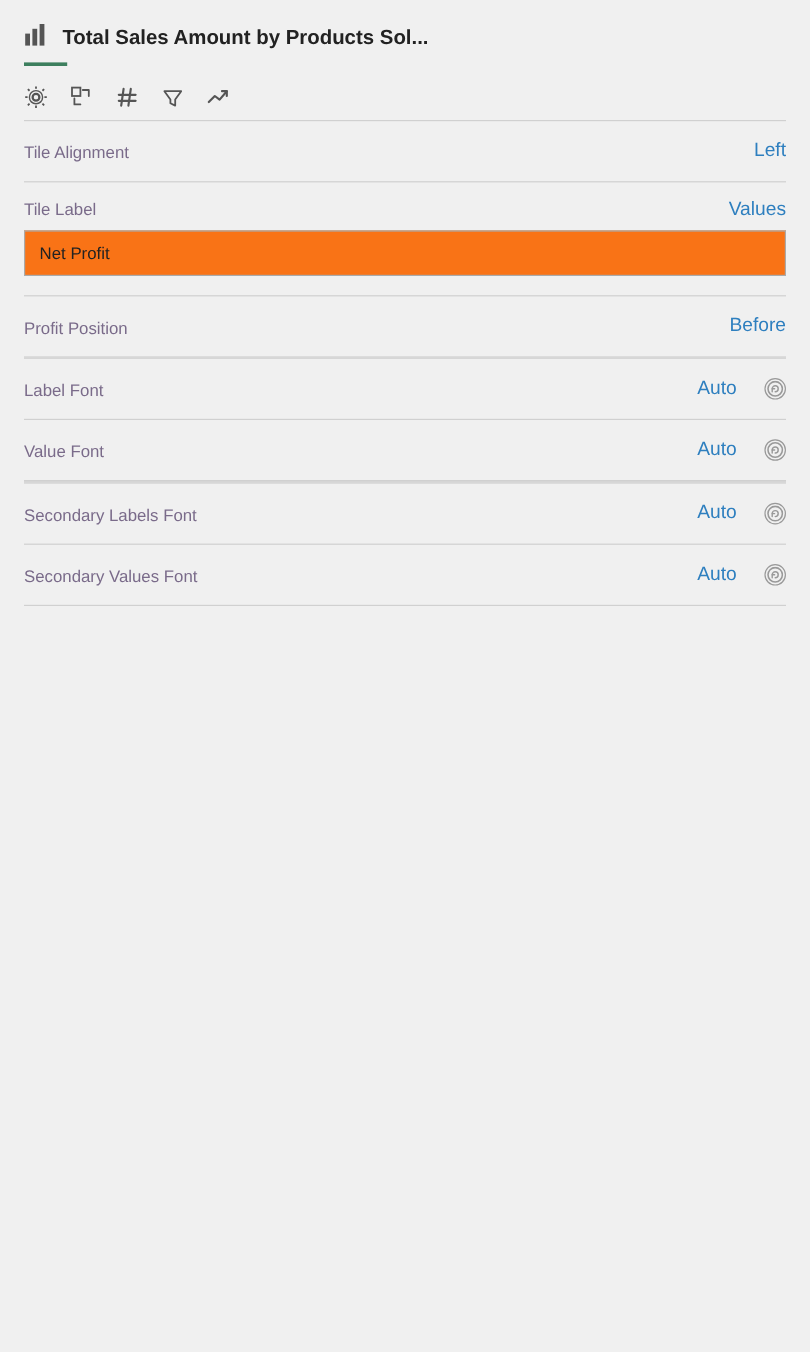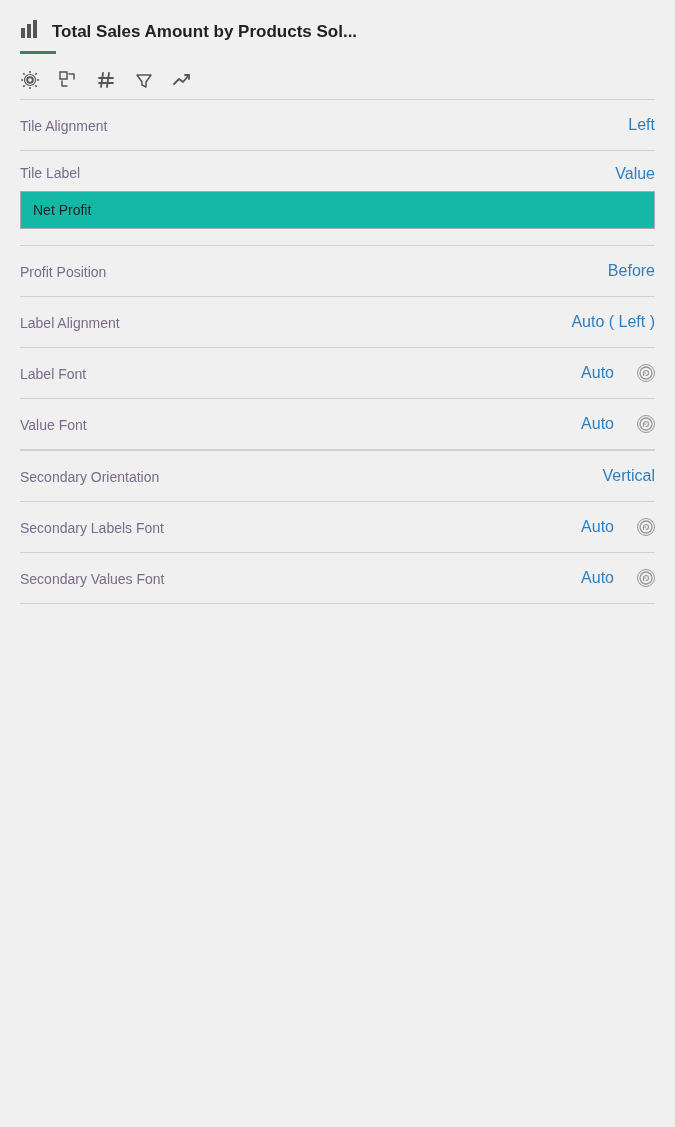--- a/index.html
+++ b/index.html
@@ -100,21 +100,21 @@
       align-items: flex-start;
     }
 
     .tile-label-input-container {
       padding: 4px 20px 16px 20px;
     }
 
     .tile-label-input {
       width: 100%;
       border: 1.5px solid #aaa;
-      background: #14b8a6;
+      background: #f97316;
       padding: 10px 12px;
       font-size: 14px;
       color: #222;
       outline: none;
     }
 
     
     .font-value-container {
       display: flex;
       align-items: center;
@@ -194,39 +194,35 @@
 
   <div class="setting-row">
     <span class="setting-label">Tile Alignment</span>
     <span class="setting-value">Left</span>
   </div>
 
   <div class="divider"></div>
 
   <div class="tile-label-row">
     <span class="setting-label">Tile Label</span>
-    <span class="setting-value">Value</span>
+    <span class="setting-value">Values</span>
   </div>
   <div class="tile-label-input-container">
     <input type="text" class="tile-label-input" value="Net Profit" style="">
   </div>
 
   <div class="divider"></div>
 
   <div class="setting-row">
     <span class="setting-label">Profit Position</span>
     <span class="setting-value">Before</span>
   </div>
 
   <div class="divider"></div>
 
-  <div class="setting-row">
-    <span class="setting-label">Label Alignment</span>
-    <span class="setting-value">Auto ( Left )</span>
-  </div>
 
   <div class="divider"></div>
 
   <div class="setting-row">
     <span class="setting-label">Label Font</span>
     <div class="font-value-container">
       <span class="setting-value">Auto</span>
       <span class="reset-icon">
         <svg width="14" height="14" viewBox="0 0 14 14" fill="none">
           <circle cx="7" cy="7" r="6" stroke="#999" stroke-width="1.3" fill="none"></circle>
@@ -251,24 +247,20 @@
         </svg>
       </span>
     </div>
   </div>
 
   <div class="divider"></div>
 
 
   <div class="divider"></div>
 
-  <div class="setting-row">
-    <span class="setting-label">Secondary Orientation</span>
-    <span class="setting-value">Vertical</span>
-  </div>
 
   <div class="divider"></div>
 
   <div class="setting-row">
     <span class="setting-label">Secondary Labels Font</span>
     <div class="font-value-container">
       <span class="setting-value">Auto</span>
       <span class="reset-icon">
         <svg width="14" height="14" viewBox="0 0 14 14" fill="none">
           <circle cx="7" cy="7" r="6" stroke="#999" stroke-width="1.3" fill="none"></circle>

